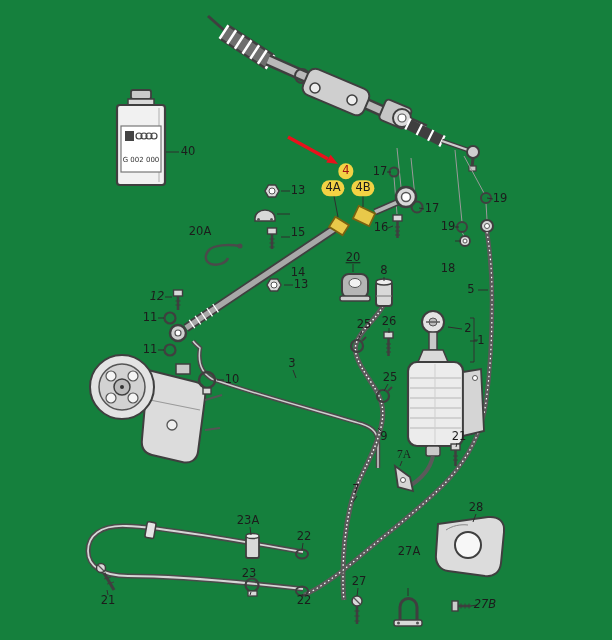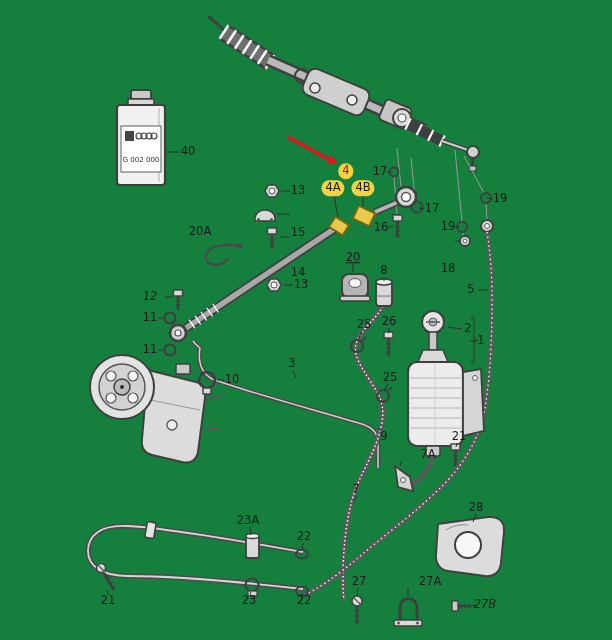--- a/index.html
+++ b/index.html
@@ -364,21 +364,21 @@
       </g>
 </svg>
 
 <div id="label-layer">
       <div class="part-label" style="left: 188px; top: 152px;">40</div>
       <div class="part-label" style="left: 298px; top: 191px;">13</div>
       <div class="part-label" style="left: 298px; top: 214px; margin-top: 19px;">15</div>
       <div class="part-label" style="left: 298px; top: 237px; margin-top: 36px;">14</div>
       <div class="part-label" style="left: 200px; top: 232px;">20A</div>
       <div class="part-label" style="left: 301px; top: 285px;">13</div>
-      <div class="part-label" style="left: 150px; top: 297px; font-style: italic;">12</div>
+      <div class="part-label" style="left: 157px; top: 297px; font-style: italic;">12</div>
       <div class="part-label" style="left: 150px; top: 318px;">11</div>
       <div class="part-label" style="left: 150px; top: 350px;">11</div>
       <div class="part-label" style="left: 232px; top: 380px;">10</div>
       <div class="part-label" style="left: 292px; top: 364px;">3</div>
       <div class="part-label" style="left: 353px; top: 258px; text-decoration: underline;">20</div>
       <div class="part-label hl" style="left: 346px; top: 171px; color: rgb(160, 19, 19);">4</div>
       <div class="part-label hl" style="left: 333px; top: 188px;">4A</div>
       <div class="part-label hl" style="left: 363px; top: 188px;">4B</div>
       <div class="part-label" style="left: 380px; top: 172px;">17</div>
       <div class="part-label" style="left: 432px; top: 209px;">17</div>
@@ -388,26 +388,26 @@
       <div class="part-label" style="left: 448px; top: 241px; margin-top: 28px;">18</div>
       <div class="part-label" style="left: 384px; top: 271px;">8</div>
       <div class="part-label" style="left: 471px; top: 290px;">5</div>
       <div class="part-label" style="left: 389px; top: 322px;">26</div>
       <div class="part-label" style="left: 364px; top: 325px;">25</div>
       <div class="part-label" style="left: 468px; top: 329px;">2</div>
       <div class="part-label" style="left: 481px; top: 341px;">1</div>
       <div class="part-label" style="left: 390px; top: 378px;">25</div>
       <div class="part-label" style="left: 384px; top: 437px;">9</div>
       <div class="part-label" style="left: 459px; top: 437px;">21</div>
-      <div class="part-label" style="left: 428px; top: 455px;">7A</div>
+      <div class="part-label" style="left: 404px; top: 455px; font-family: Liberation Serif, serif;">7A</div>
       <div class="part-label" style="left: 356px; top: 490px;">7</div>
       <div class="part-label" style="left: 476px; top: 508px;">28</div>
       <div class="part-label" style="left: 248px; top: 521px;">23A</div>
       <div class="part-label" style="left: 304px; top: 537px;">22</div>
       <div class="part-label" style="left: 108px; top: 601px;">21</div>
-      <div class="part-label" style="left: 249px; top: 601px;">23</div>
+      <div class="part-label" style="left: 249px; top: 574px;">23</div>
       <div class="part-label" style="left: 304px; top: 601px;">22</div>
       <div class="part-label" style="left: 359px; top: 582px;">27</div>
-      <div class="part-label" style="left: 409px; top: 582px; margin-left: 21px;">27A</div>
+      <div class="part-label" style="left: 409px; top: 552px;">27A</div>
       <div class="part-label" style="left: 485px; top: 605px; font-style: italic;">27B</div>
     </div>
 
 </div>
 
 </body></html>

